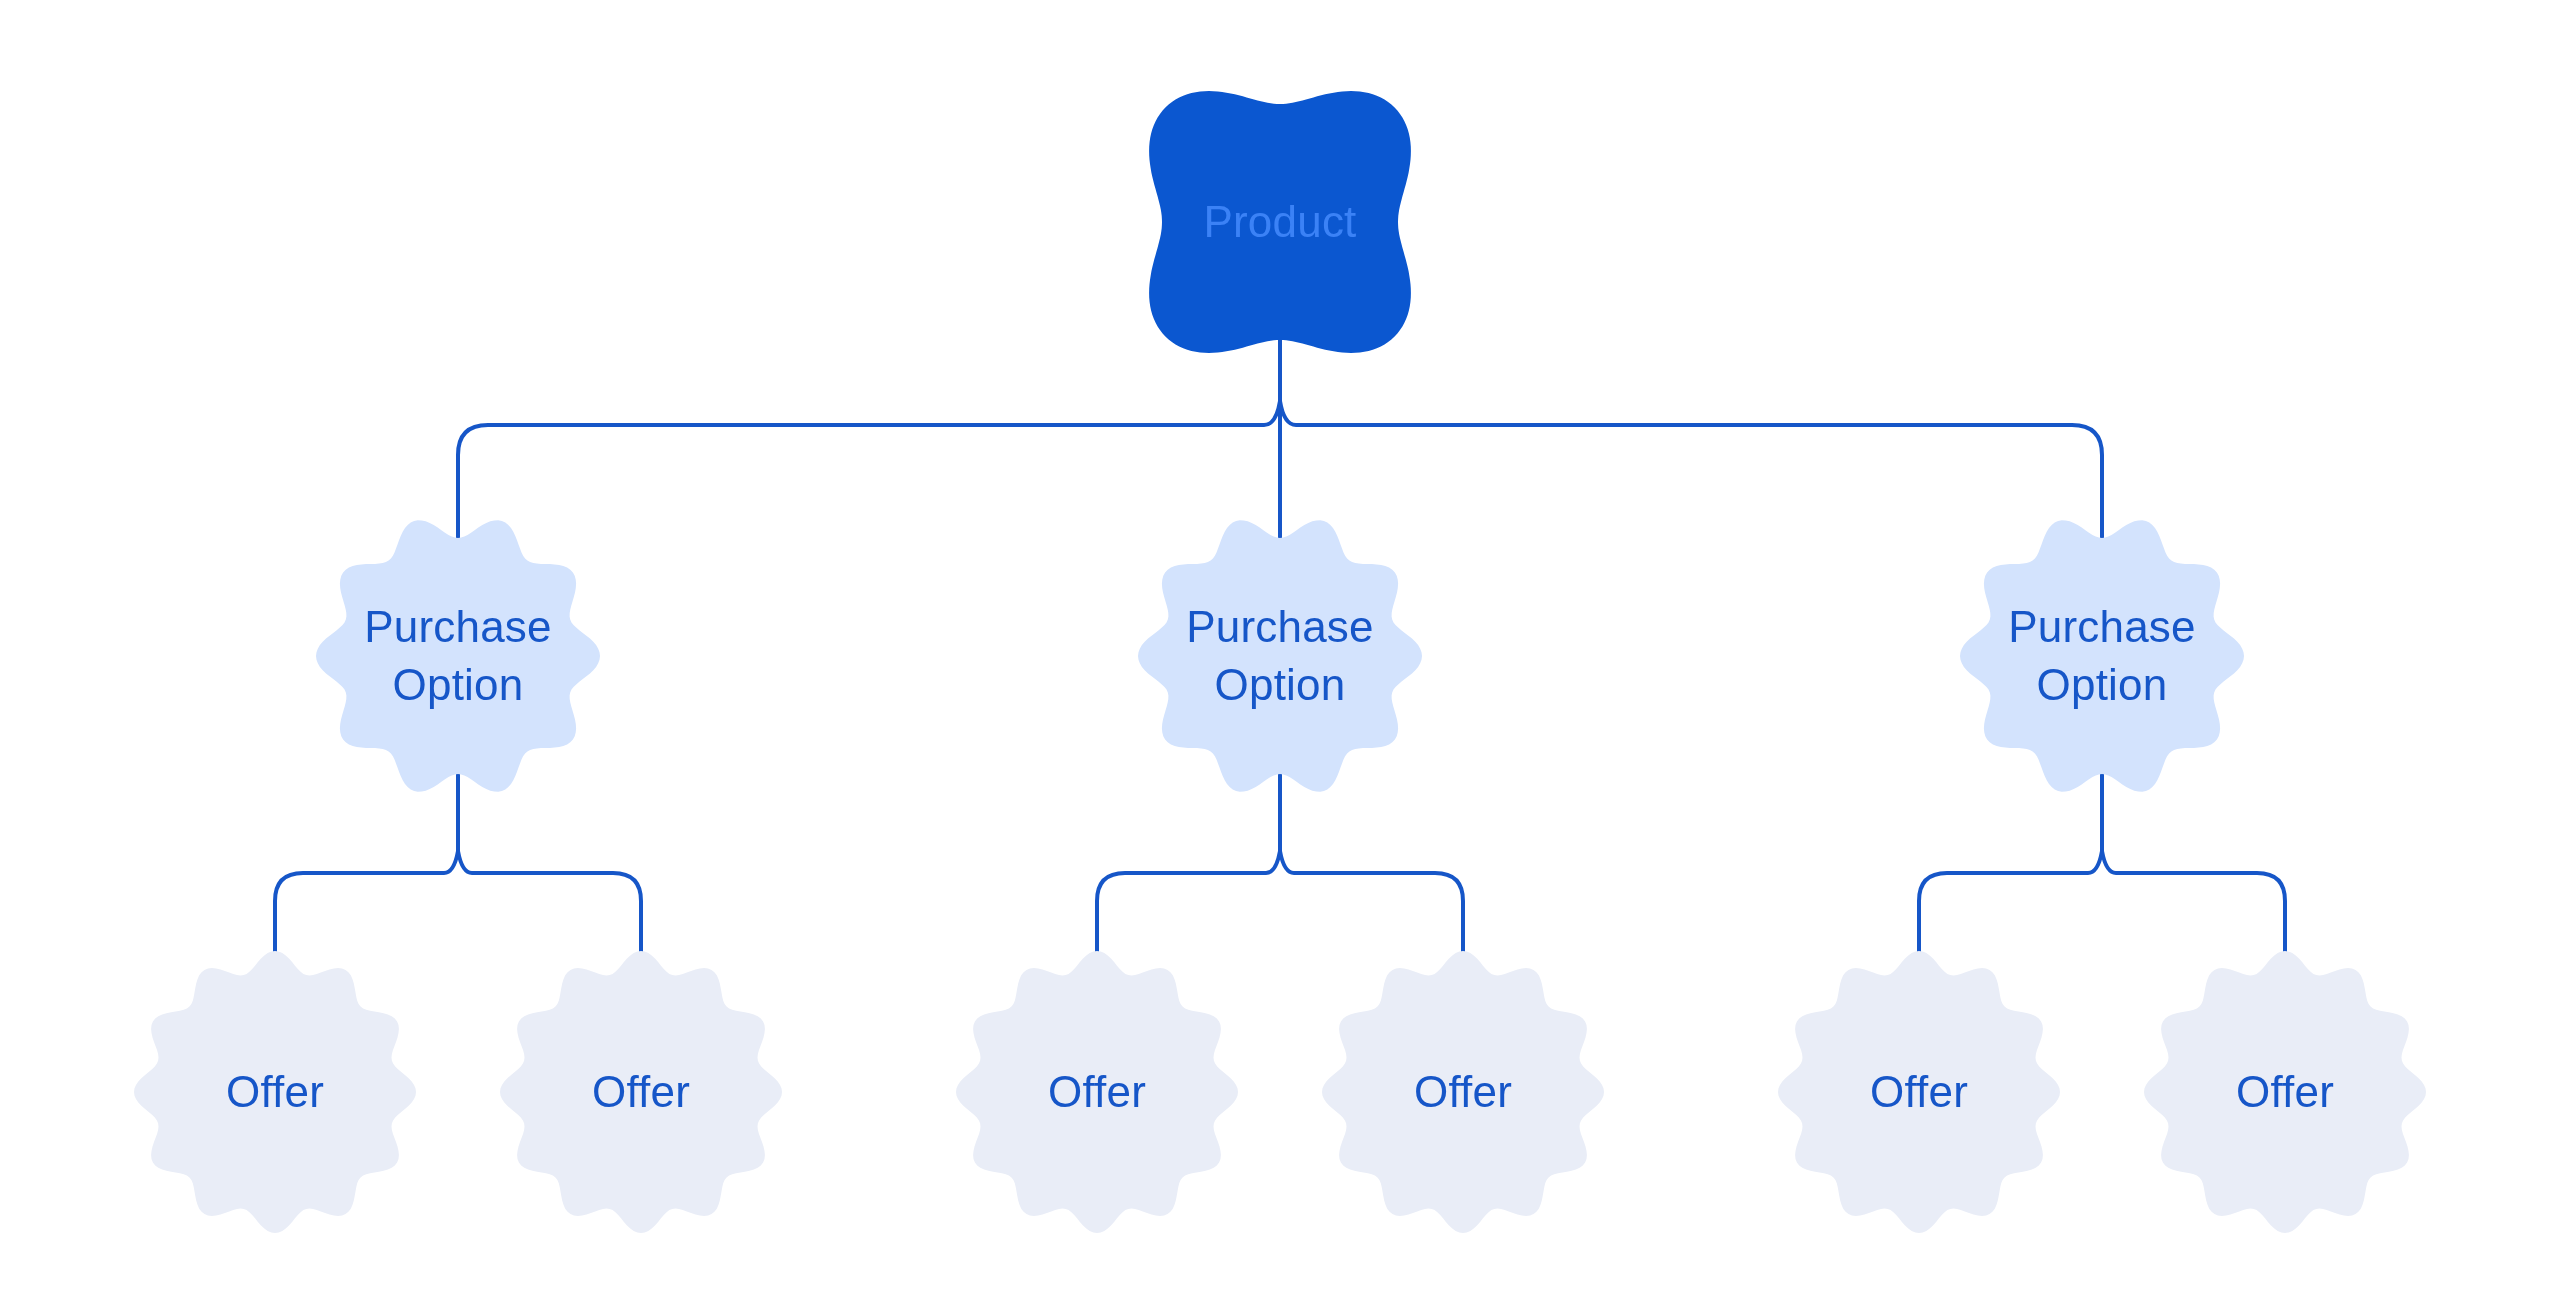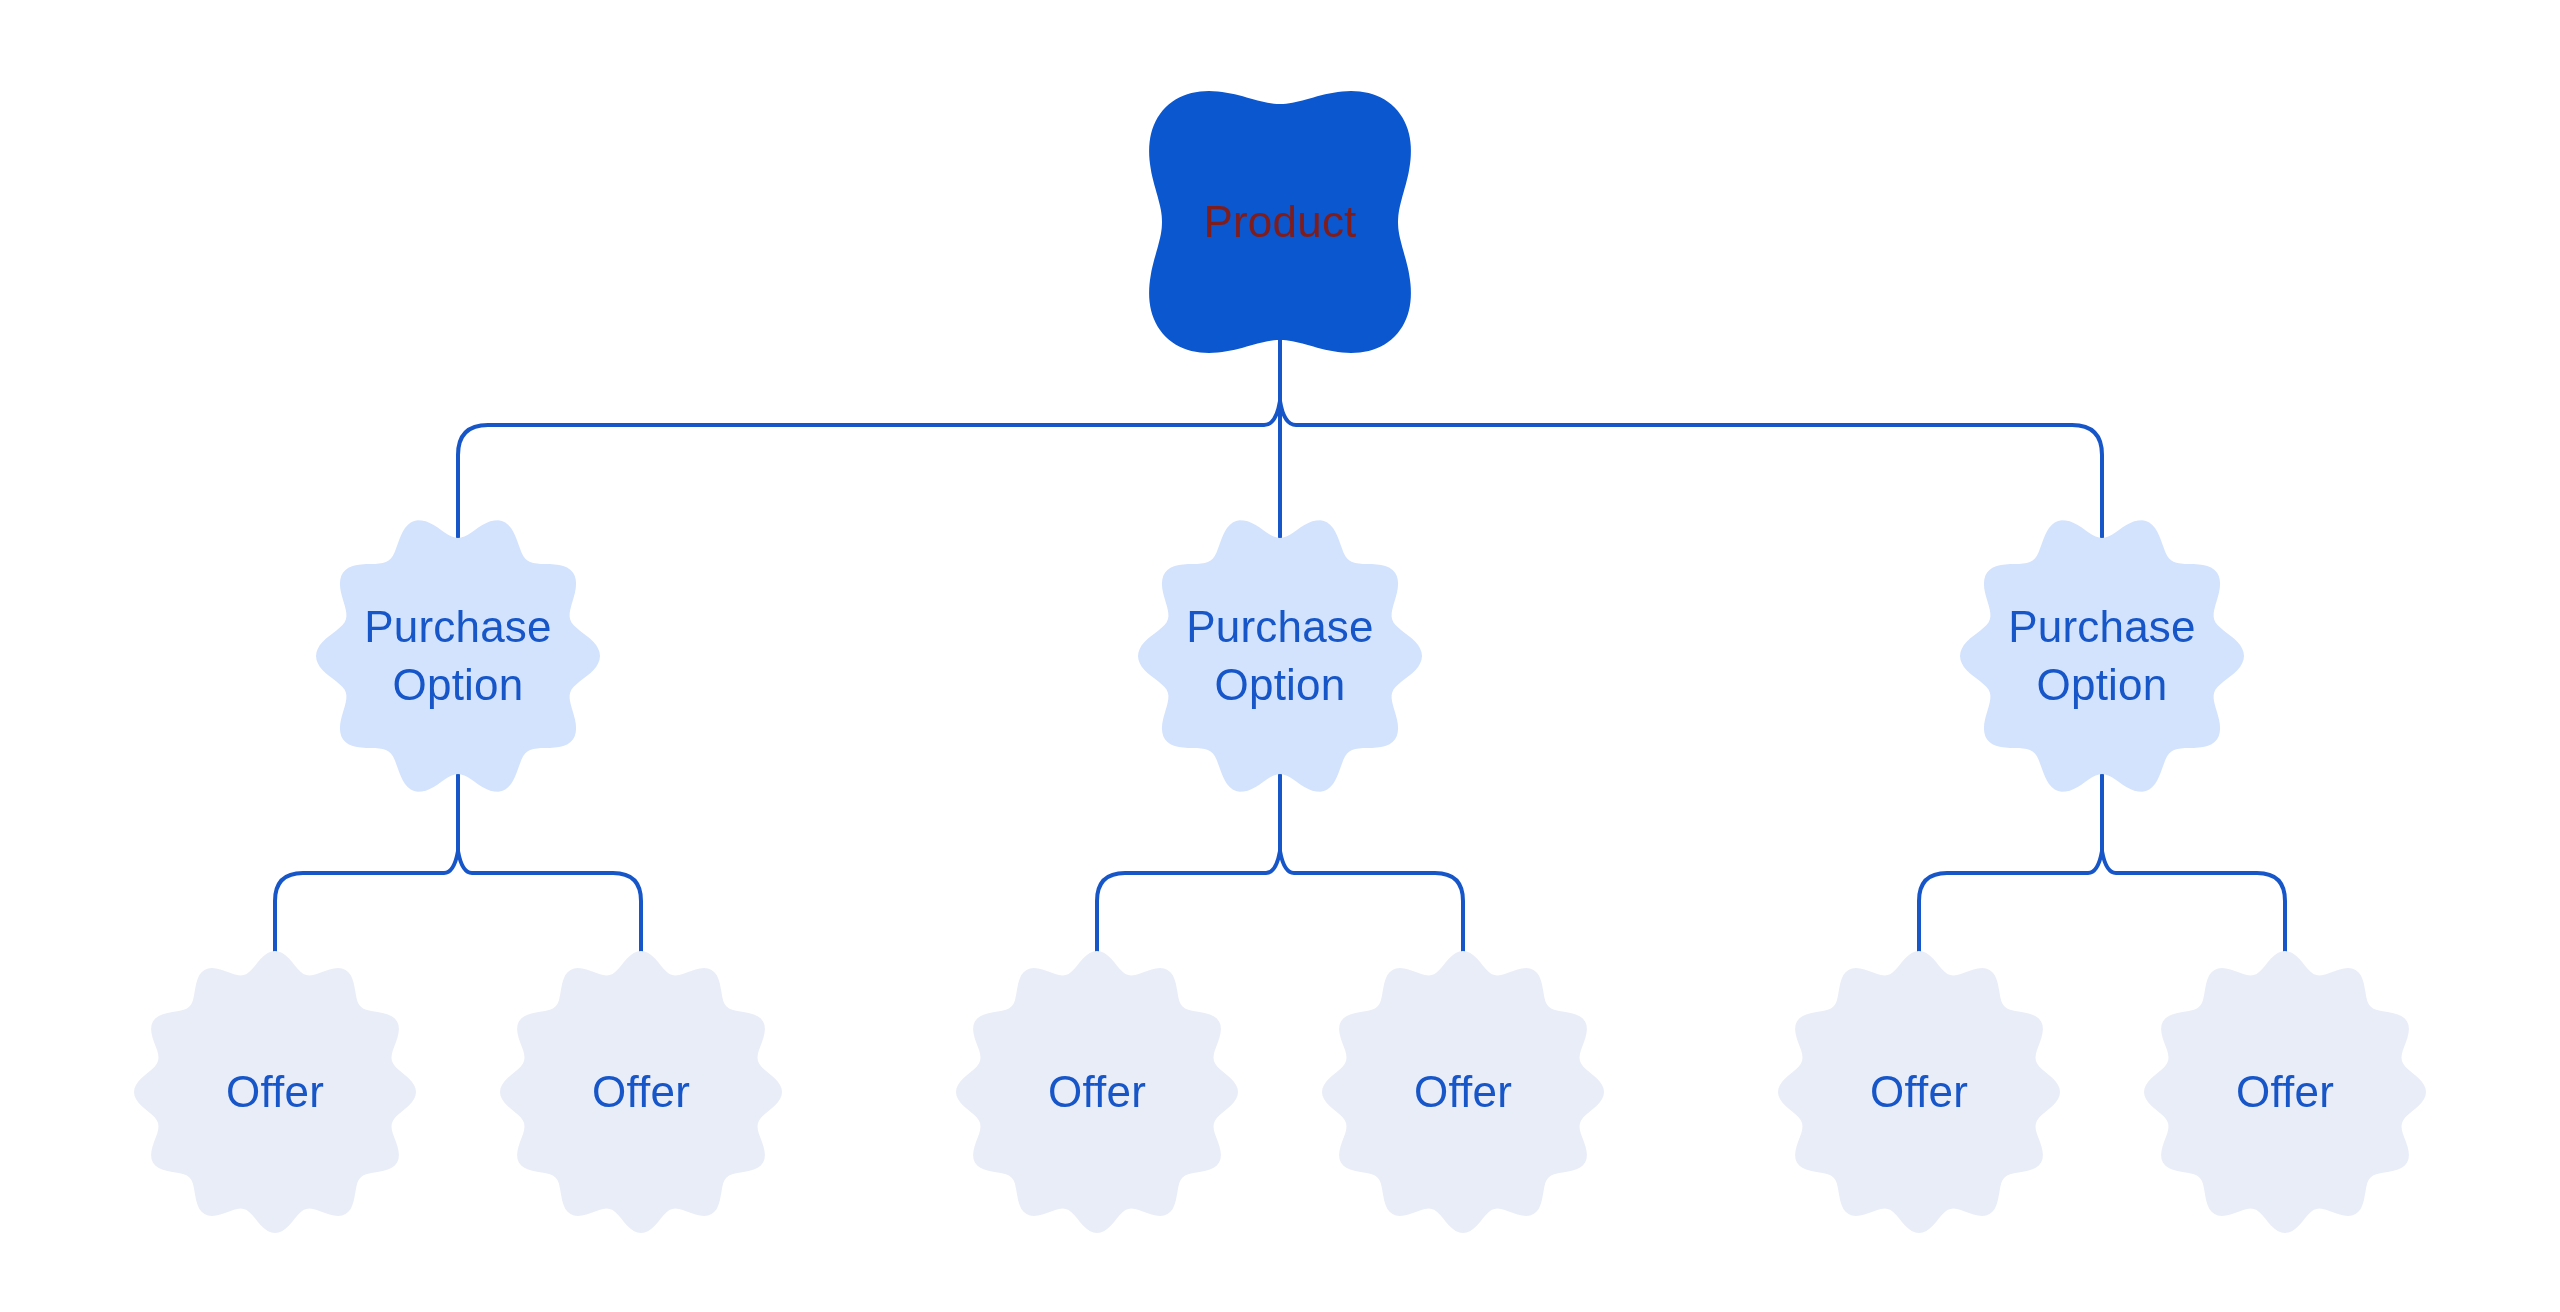--- a/index.html
+++ b/index.html
@@ -66,21 +66,21 @@
       <path d="M 1463 958 L 1463 901 Q 1463 873 1435 873 L 1294 873 Q 1284 873 1280 851" fill="none" stroke="#1656C8" stroke-width="4" stroke-linecap="round"></path>
       <path d="M 2102 770 L 2102 856" fill="none" stroke="#1656C8" stroke-width="4" stroke-linecap="round"></path>
       <path d="M 1919 958 L 1919 901 Q 1919 873 1947 873 L 2088 873 Q 2098 873 2102 851" fill="none" stroke="#1656C8" stroke-width="4" stroke-linecap="round"></path>
       <path d="M 2285 958 L 2285 901 Q 2285 873 2257 873 L 2116 873 Q 2106 873 2102 851" fill="none" stroke="#1656C8" stroke-width="4" stroke-linecap="round"></path>
     </svg>
   <div id="nodes">
       <div class="node" style="left: 1115px; top: 57px; width: 330px; height: 330px;">
         <svg class="blob" width="330" height="330" viewBox="0 0 330 330">
           <path d="M283.0 165.0L283.1 161.9L283.3 158.8L283.7 155.7L284.2 152.5L284.9 149.2L285.7 145.9L286.6 142.5L287.5 139.0L288.6 135.3L289.6 131.6L290.7 127.8L291.7 123.8L292.7 119.8L293.6 115.7L294.3 111.4L295.0 107.1L295.5 102.8L295.8 98.4L295.9 93.9L295.8 89.5L295.4 85.1L294.8 80.7L293.9 76.4L292.7 72.2L291.2 68.2L289.4 64.2L287.4 60.5L285.0 56.9L282.4 53.6L279.6 50.4L276.4 47.6L273.1 45.0L269.5 42.6L265.8 40.6L261.8 38.8L257.8 37.3L253.6 36.1L249.3 35.2L244.9 34.6L240.5 34.2L236.1 34.1L231.6 34.2L227.2 34.5L222.9 35.0L218.6 35.7L214.3 36.4L210.2 37.3L206.2 38.3L202.2 39.3L198.4 40.4L194.7 41.4L191.0 42.5L187.5 43.4L184.1 44.3L180.8 45.1L177.5 45.8L174.3 46.3L171.2 46.7L168.1 46.9L165.0 47.0L161.9 46.9L158.8 46.7L155.7 46.3L152.5 45.8L149.2 45.1L145.9 44.3L142.5 43.4L139.0 42.5L135.3 41.4L131.6 40.4L127.8 39.3L123.8 38.3L119.8 37.3L115.7 36.4L111.4 35.7L107.1 35.0L102.8 34.5L98.4 34.2L93.9 34.1L89.5 34.2L85.1 34.6L80.7 35.2L76.4 36.1L72.2 37.3L68.2 38.8L64.2 40.6L60.5 42.6L56.9 45.0L53.6 47.6L50.4 50.4L47.6 53.6L45.0 56.9L42.6 60.5L40.6 64.2L38.8 68.2L37.3 72.2L36.1 76.4L35.2 80.7L34.6 85.1L34.2 89.5L34.1 93.9L34.2 98.4L34.5 102.8L35.0 107.1L35.7 111.4L36.4 115.7L37.3 119.8L38.3 123.8L39.3 127.8L40.4 131.6L41.4 135.3L42.5 139.0L43.4 142.5L44.3 145.9L45.1 149.2L45.8 152.5L46.3 155.7L46.7 158.8L46.9 161.9L47.0 165.0L46.9 168.1L46.7 171.2L46.3 174.3L45.8 177.5L45.1 180.8L44.3 184.1L43.4 187.5L42.5 191.0L41.4 194.7L40.4 198.4L39.3 202.2L38.3 206.2L37.3 210.2L36.4 214.3L35.7 218.6L35.0 222.9L34.5 227.2L34.2 231.6L34.1 236.1L34.2 240.5L34.6 244.9L35.2 249.3L36.1 253.6L37.3 257.8L38.8 261.8L40.6 265.8L42.6 269.5L45.0 273.1L47.6 276.4L50.4 279.6L53.6 282.4L56.9 285.0L60.5 287.4L64.2 289.4L68.2 291.2L72.2 292.7L76.4 293.9L80.7 294.8L85.1 295.4L89.5 295.8L93.9 295.9L98.4 295.8L102.8 295.5L107.1 295.0L111.4 294.3L115.7 293.6L119.8 292.7L123.8 291.7L127.8 290.7L131.6 289.6L135.3 288.6L139.0 287.5L142.5 286.6L145.9 285.7L149.2 284.9L152.5 284.2L155.7 283.7L158.8 283.3L161.9 283.1L165.0 283.0L168.1 283.1L171.2 283.3L174.3 283.7L177.5 284.2L180.8 284.9L184.1 285.7L187.5 286.6L191.0 287.5L194.7 288.6L198.4 289.6L202.2 290.7L206.2 291.7L210.2 292.7L214.3 293.6L218.6 294.3L222.9 295.0L227.2 295.5L231.6 295.8L236.1 295.9L240.5 295.8L244.9 295.4L249.3 294.8L253.6 293.9L257.8 292.7L261.8 291.2L265.8 289.4L269.5 287.4L273.1 285.0L276.4 282.4L279.6 279.6L282.4 276.4L285.0 273.1L287.4 269.5L289.4 265.8L291.2 261.8L292.7 257.8L293.9 253.6L294.8 249.3L295.4 244.9L295.8 240.5L295.9 236.1L295.8 231.6L295.5 227.2L295.0 222.9L294.3 218.6L293.6 214.3L292.7 210.2L291.7 206.2L290.7 202.2L289.6 198.4L288.6 194.7L287.5 191.0L286.6 187.5L285.7 184.1L284.9 180.8L284.2 177.5L283.7 174.3L283.3 171.2L283.1 168.1L283.0 165.0Z" fill="#0B57D0"></path>
         </svg>
-        <div class="label" style="color: #7f1d1d;">
+        <div class="label" style="color: #3b82f6;">
           <span class="label-text">Product</span>
         </div>
       </div>
       <div class="node" style="left: 313px; top: 511px; width: 290px; height: 290px;">
         <svg class="blob" width="290" height="290" viewBox="0 0 290 290">
           <path d="M287.0 145.0L286.5 141.3L285.2 137.7L283.1 134.1L280.3 130.8L277.0 127.6L273.4 124.7L269.8 121.9L266.3 119.2L263.2 116.6L260.5 114.0L258.5 111.4L257.2 108.5L256.6 105.5L256.7 102.1L257.3 98.5L258.3 94.6L259.5 90.4L260.8 86.0L262.0 81.5L262.8 77.0L263.1 72.6L262.7 68.5L261.7 64.8L259.9 61.5L257.3 58.8L254.1 56.6L250.3 55.1L246.1 54.0L241.6 53.4L236.9 53.1L232.3 53.0L228.0 52.9L223.9 52.6L220.3 52.0L217.1 51.1L214.4 49.5L212.1 47.4L210.1 44.7L208.5 41.4L207.0 37.6L205.5 33.5L204.0 29.2L202.3 24.9L200.3 20.8L198.0 17.1L195.3 13.9L192.3 11.5L188.9 9.9L185.2 9.2L181.3 9.4L177.3 10.3L173.3 12.0L169.3 14.1L165.3 16.6L161.6 19.2L158.0 21.7L154.5 23.9L151.3 25.6L148.1 26.6L145.0 27.0L141.9 26.6L138.7 25.6L135.5 23.9L132.0 21.7L128.4 19.2L124.7 16.6L120.7 14.1L116.7 12.0L112.7 10.3L108.7 9.4L104.8 9.2L101.1 9.9L97.7 11.5L94.7 13.9L92.0 17.1L89.7 20.8L87.7 24.9L86.0 29.2L84.5 33.5L83.0 37.6L81.5 41.4L79.9 44.7L77.9 47.4L75.6 49.5L72.9 51.1L69.7 52.0L66.1 52.6L62.0 52.9L57.7 53.0L53.1 53.1L48.4 53.4L43.9 54.0L39.7 55.1L35.9 56.6L32.7 58.8L30.1 61.5L28.3 64.8L27.3 68.5L26.9 72.6L27.2 77.0L28.0 81.5L29.2 86.0L30.5 90.4L31.7 94.6L32.7 98.5L33.3 102.1L33.4 105.5L32.8 108.5L31.5 111.4L29.5 114.0L26.8 116.6L23.7 119.2L20.2 121.9L16.6 124.7L13.0 127.6L9.7 130.8L6.9 134.1L4.8 137.7L3.5 141.3L3.0 145.0L3.5 148.7L4.8 152.3L6.9 155.9L9.7 159.2L13.0 162.4L16.6 165.3L20.2 168.1L23.7 170.8L26.8 173.4L29.5 176.0L31.5 178.6L32.8 181.5L33.4 184.5L33.3 187.9L32.7 191.5L31.7 195.4L30.5 199.6L29.2 204.0L28.0 208.5L27.2 213.0L26.9 217.4L27.3 221.5L28.3 225.2L30.1 228.5L32.7 231.2L35.9 233.4L39.7 234.9L43.9 236.0L48.4 236.6L53.1 236.9L57.7 237.0L62.0 237.1L66.1 237.4L69.7 238.0L72.9 238.9L75.6 240.5L77.9 242.6L79.9 245.3L81.5 248.6L83.0 252.4L84.5 256.5L86.0 260.8L87.7 265.1L89.7 269.2L92.0 272.9L94.7 276.1L97.7 278.5L101.1 280.1L104.8 280.8L108.7 280.6L112.7 279.7L116.7 278.0L120.7 275.9L124.7 273.4L128.4 270.8L132.0 268.3L135.5 266.1L138.7 264.4L141.9 263.4L145.0 263.0L148.1 263.4L151.3 264.4L154.5 266.1L158.0 268.3L161.6 270.8L165.3 273.4L169.3 275.9L173.3 278.0L177.3 279.7L181.3 280.6L185.2 280.8L188.9 280.1L192.3 278.5L195.3 276.1L198.0 272.9L200.3 269.2L202.3 265.1L204.0 260.8L205.5 256.5L207.0 252.4L208.5 248.6L210.1 245.3L212.1 242.6L214.4 240.5L217.1 238.9L220.3 238.0L223.9 237.4L228.0 237.1L232.3 237.0L236.9 236.9L241.6 236.6L246.1 236.0L250.3 234.9L254.1 233.4L257.3 231.2L259.9 228.5L261.7 225.2L262.7 221.5L263.1 217.4L262.8 213.0L262.0 208.5L260.8 204.0L259.5 199.6L258.3 195.4L257.3 191.5L256.7 187.9L256.6 184.5L257.2 181.5L258.5 178.6L260.5 176.0L263.2 173.4L266.3 170.8L269.8 168.1L273.4 165.3L277.0 162.4L280.3 159.2L283.1 155.9L285.2 152.3L286.5 148.7L287.0 145.0Z" fill="#D3E3FD"></path>
         </svg>
         <div class="label" style="color: rgb(22, 86, 200);">
           <span class="label-text">Purchase Option</span>
         </div>

